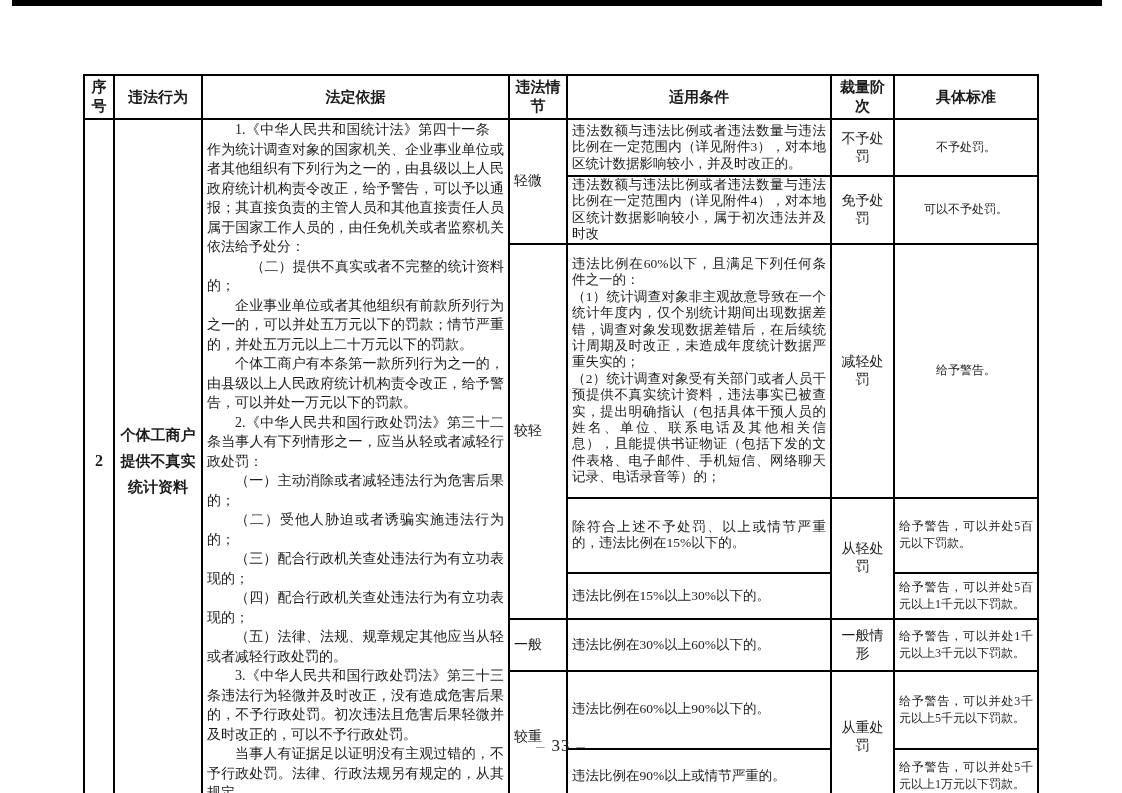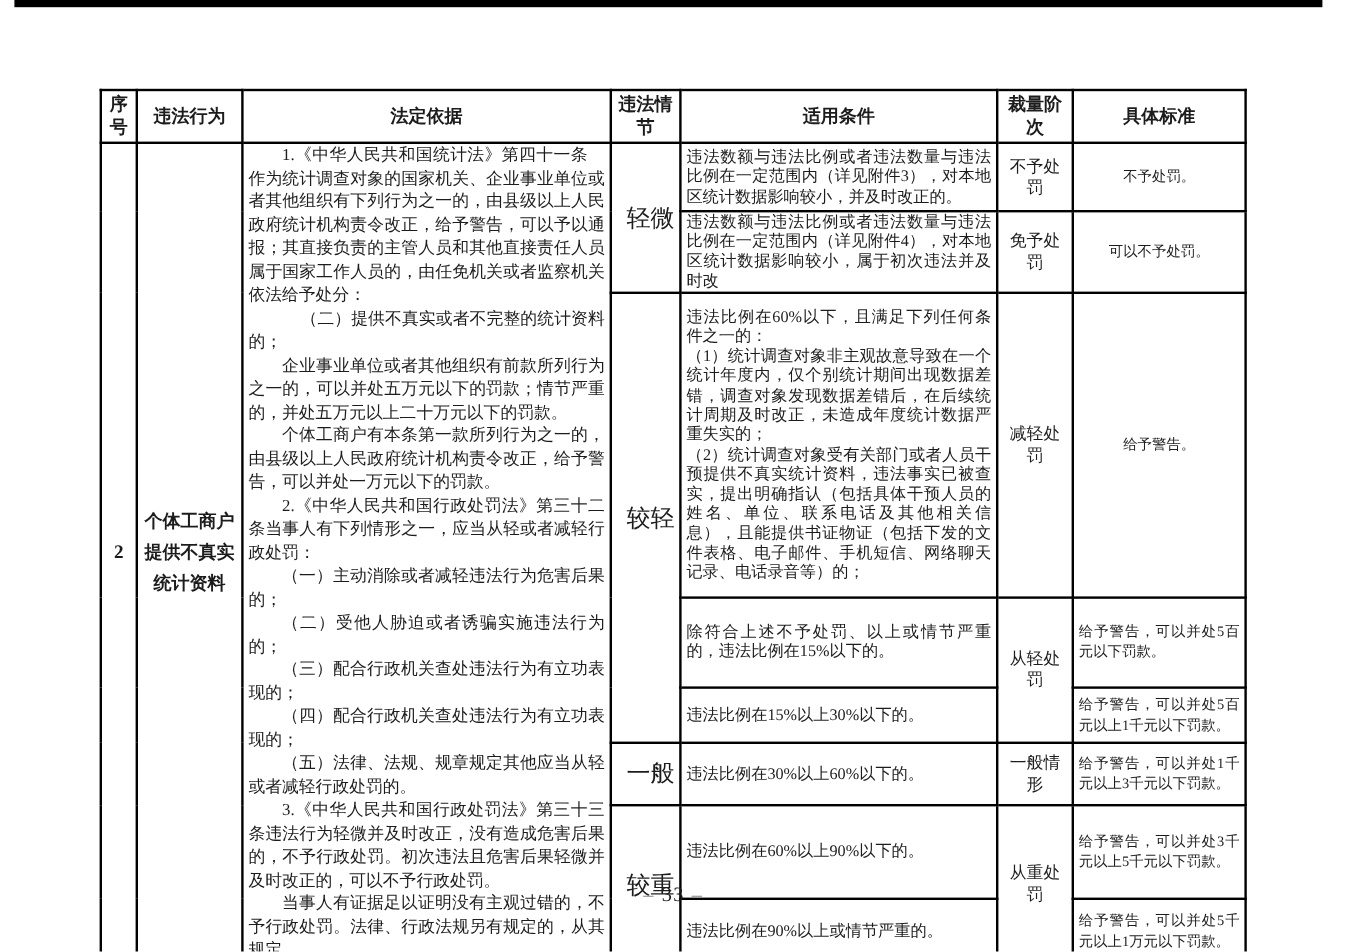--- a/index.html
+++ b/index.html
@@ -25,21 +25,21 @@
   tr.r1{height:57px;} tr.r2{height:52px;} tr.r3{height:230px;}
   tr.r4{height:52px;} tr.r5{height:46px;} tr.r6{height:52px;}
   tr.r7{height:55px;} tr.r8{height:55px;}
   .c-seq{text-align:center;font-weight:bold;font-size:16px;}
   .c-beh{text-align:center;font-weight:bold;font-size:15px;line-height:1.75;white-space:pre-line;}
   .c-legal{font-size:14px;line-height:19.5px;padding:2px 5px;text-align:justify;}
   .c-legal p{margin:0;}
   .p-ind2{text-indent:2em;}
   .p-ind3{text-indent:3.1em;}
   .c-legal b{font-weight:normal;}
-  .c-sev{text-align:right;font-size:20px;}
+  .c-sev{text-align:left;font-size:14px;}
   .c-stage{text-align:center;font-size:14px;padding:0 2px;margin-top:12px;}
   .c-cond{font-size:13.5px;line-height:16.4px;white-space:pre-line;text-align:justify;padding:1px 4px;}
   .c-std{font-size:12px;line-height:17px;text-align:justify;padding:1px 4px;}
   .c-std.center{text-align:center;}
   .footer{
     position:absolute;left:0;top:736px;width:100%;
     text-align:center;font-size:17px;color:#1c1c1c;letter-spacing:1px;font-family:Liberation Serif, serif;
   }
   .footer .dash{color:#8a8a8a;padding:0 6px;}
 </style>

